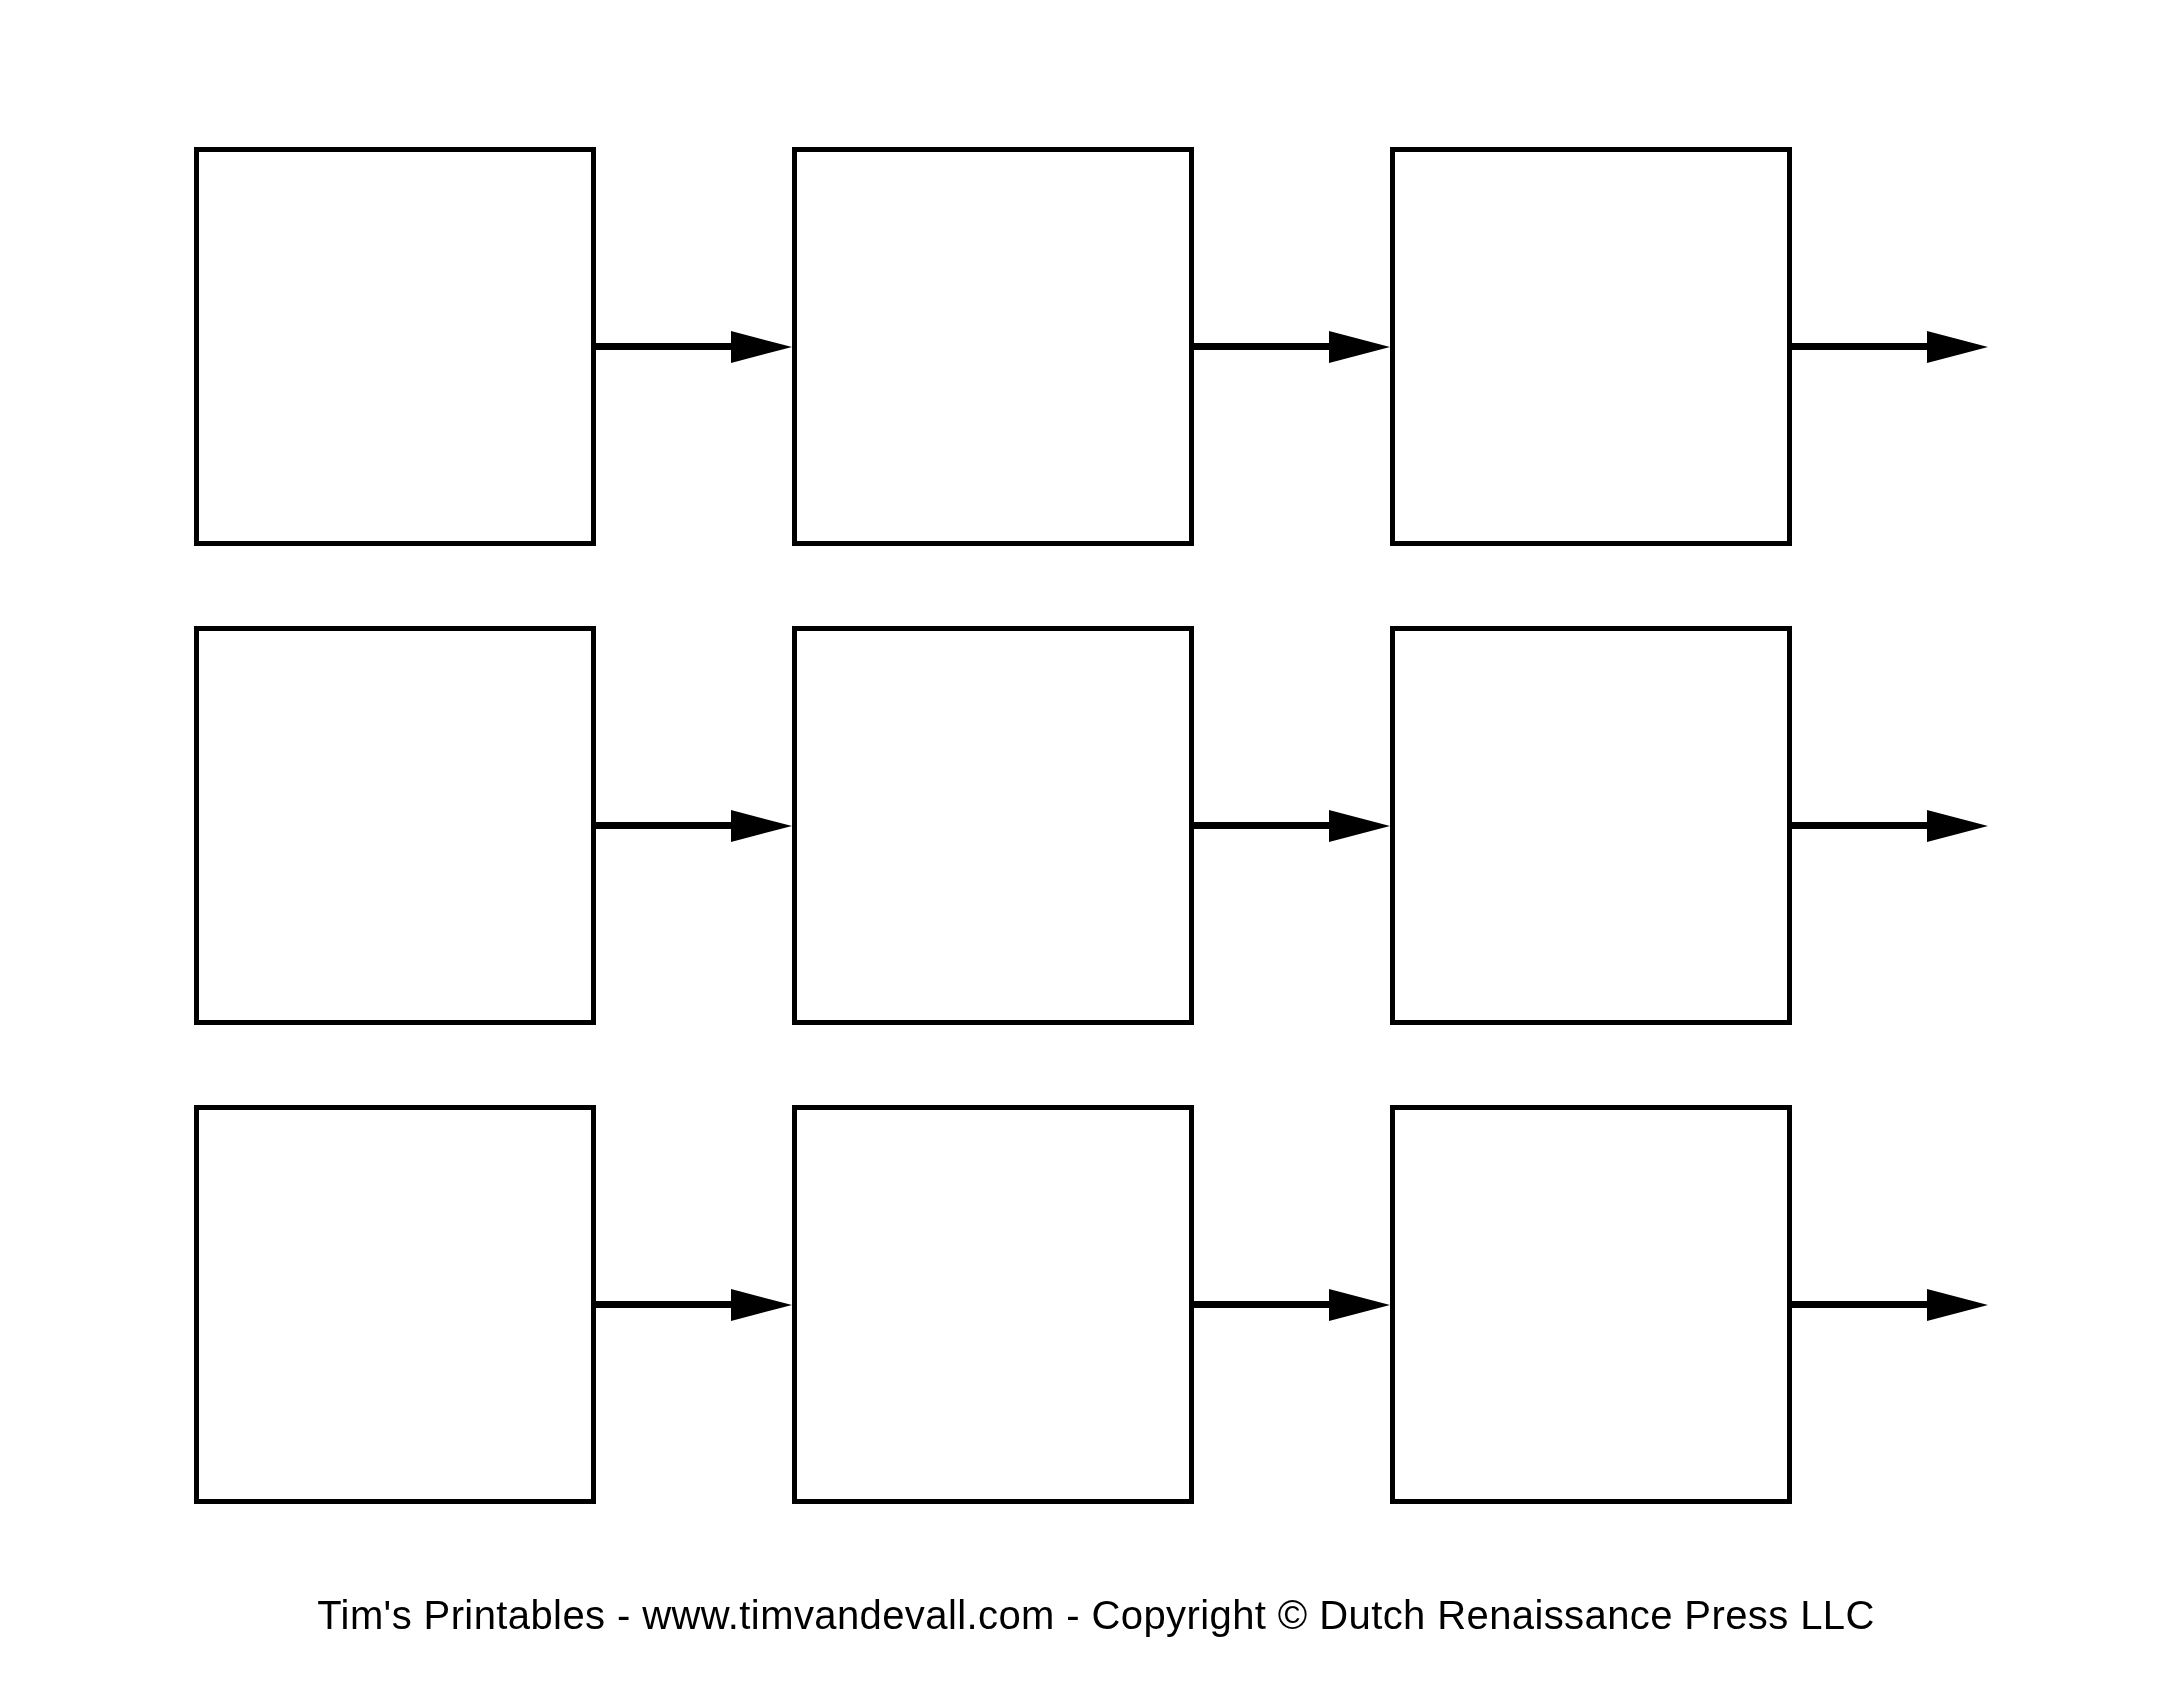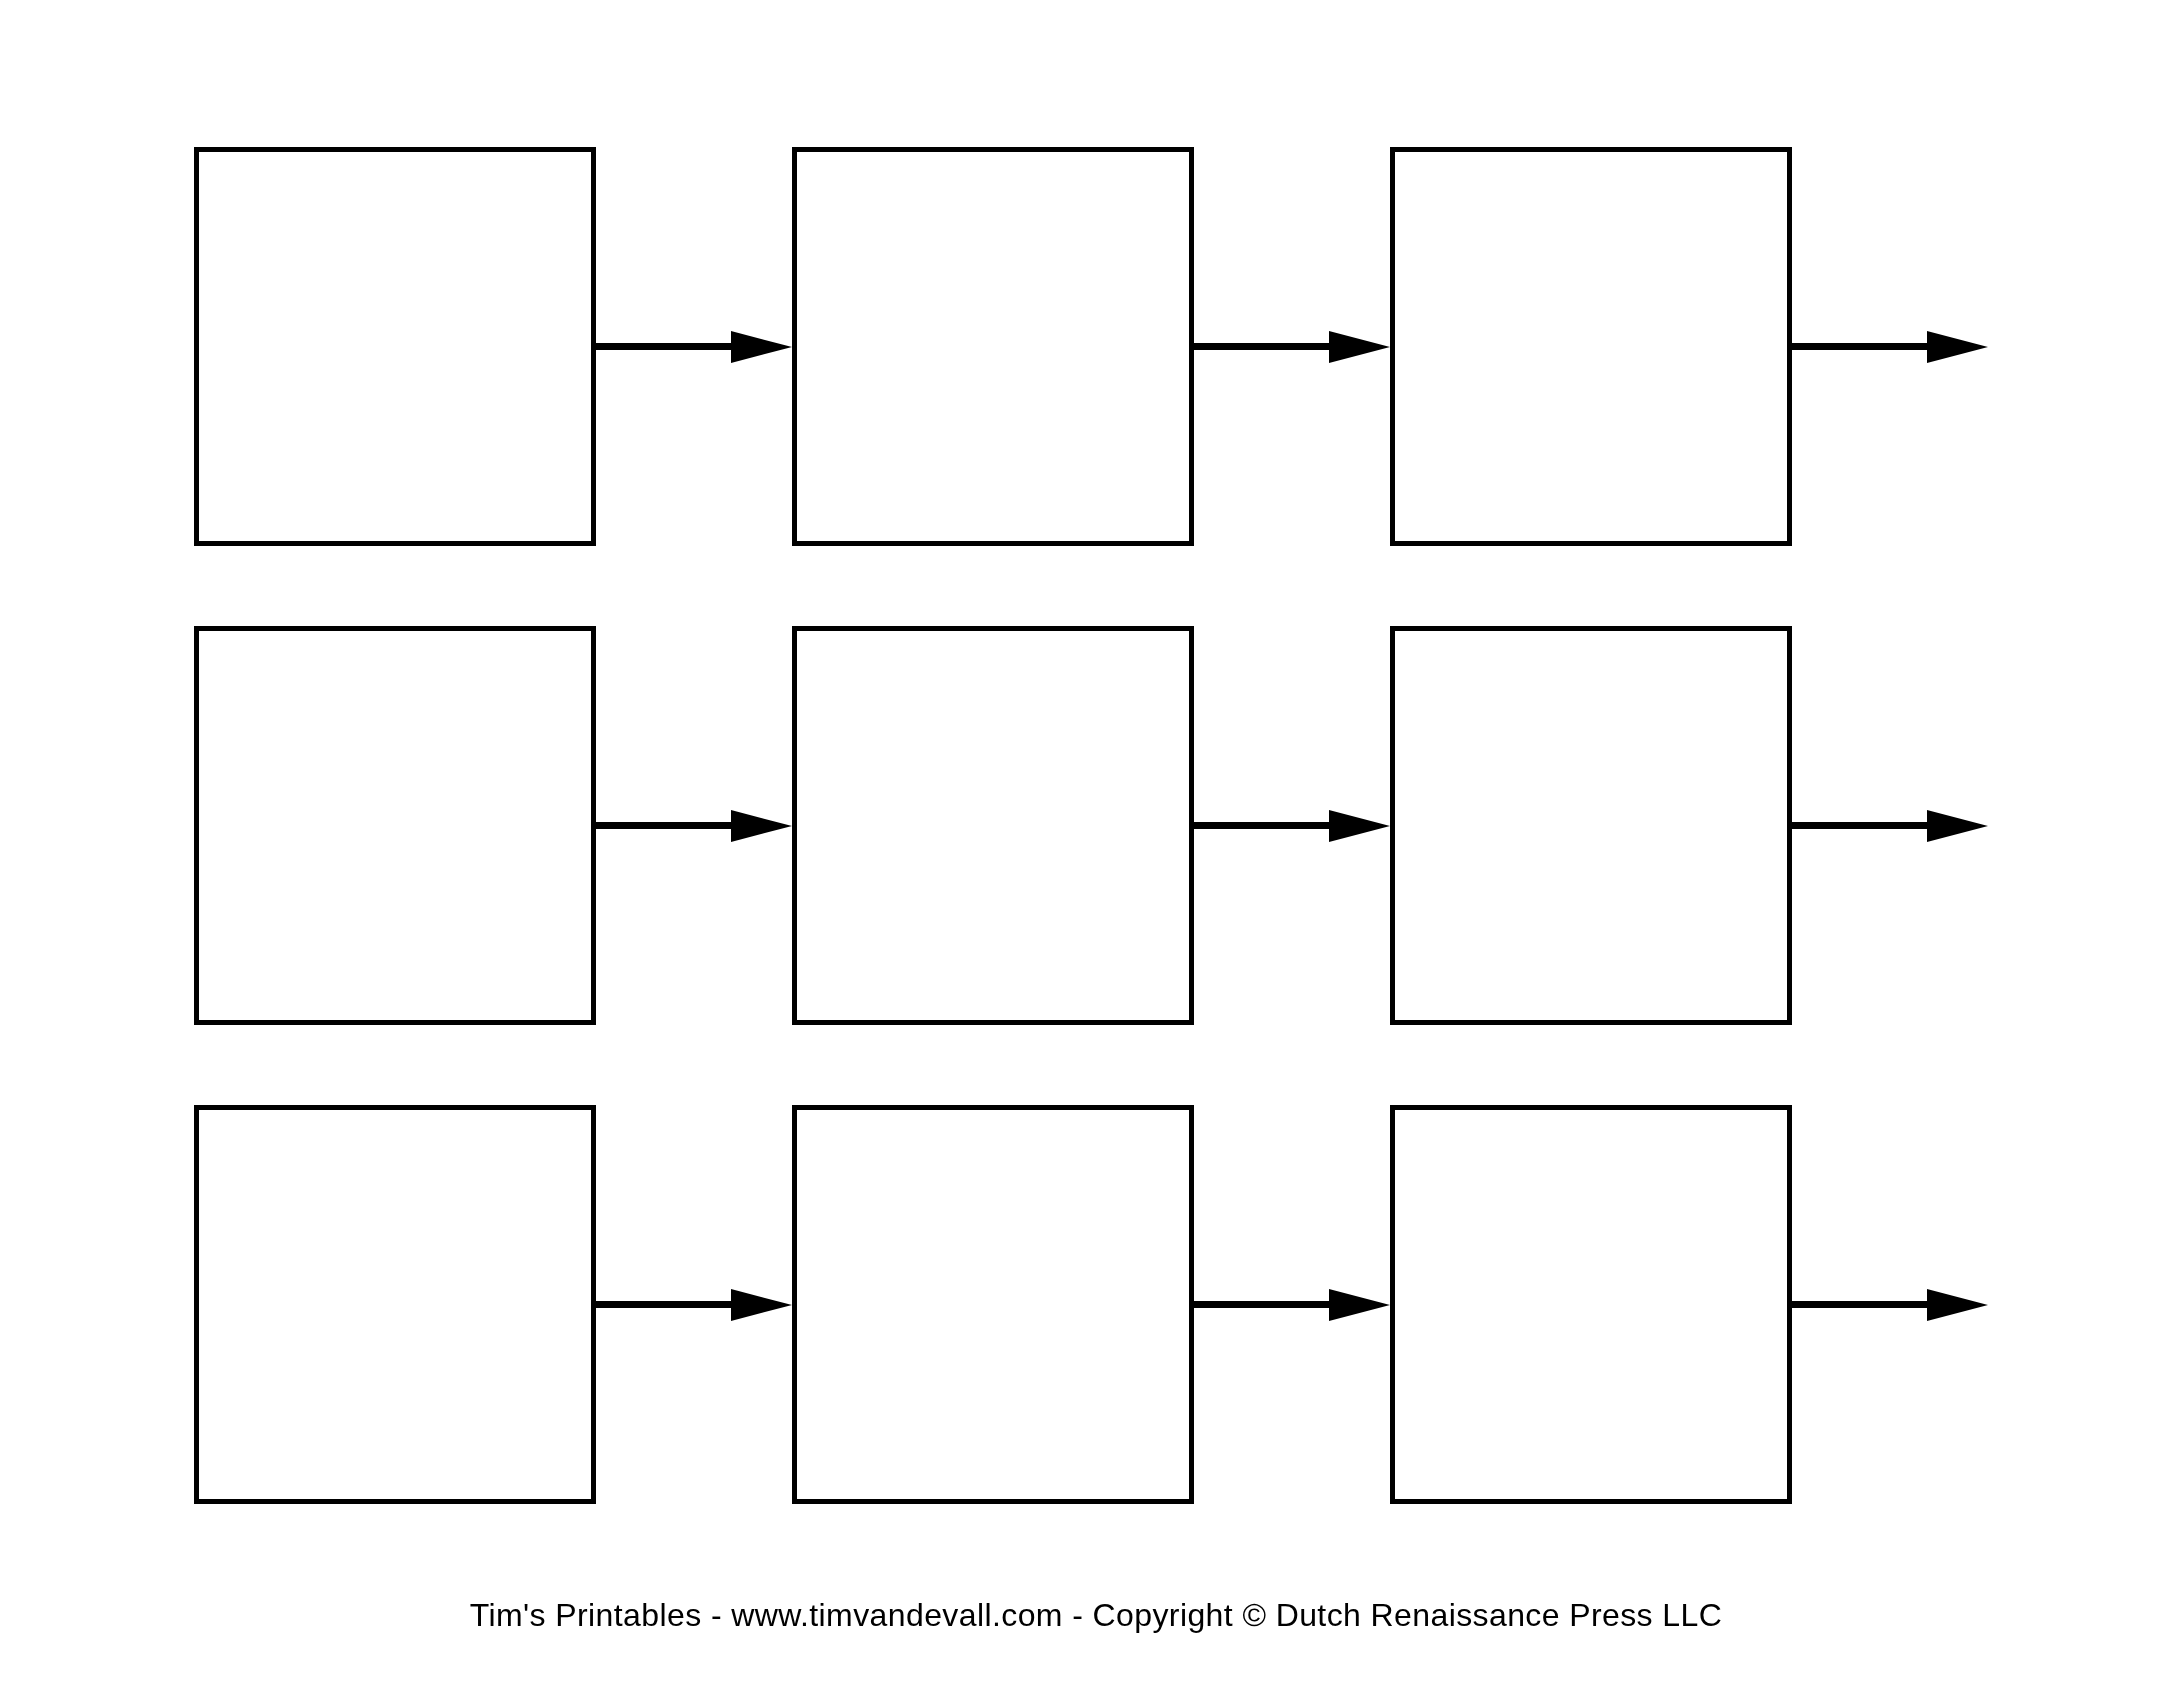--- a/index.html
+++ b/index.html
@@ -61,21 +61,21 @@
     border-left: 61px solid var(--arrow-color, #000000);
   }
   .footer {
     position: absolute;
     left: 11px;
     right: 0;
     top: 1595px;
     height: 48px;
     line-height: 41px;
     text-align: center;
-    font-size: 32px;
+    font-size: 40px;
     letter-spacing: 0.4px;
     color: #000000;
   }
 </style>
 </head>
 <body>
 
 <div class="page">
   <div id="flowchart" style="--arrow-color: #000000;">
       <div class="flow-row">

